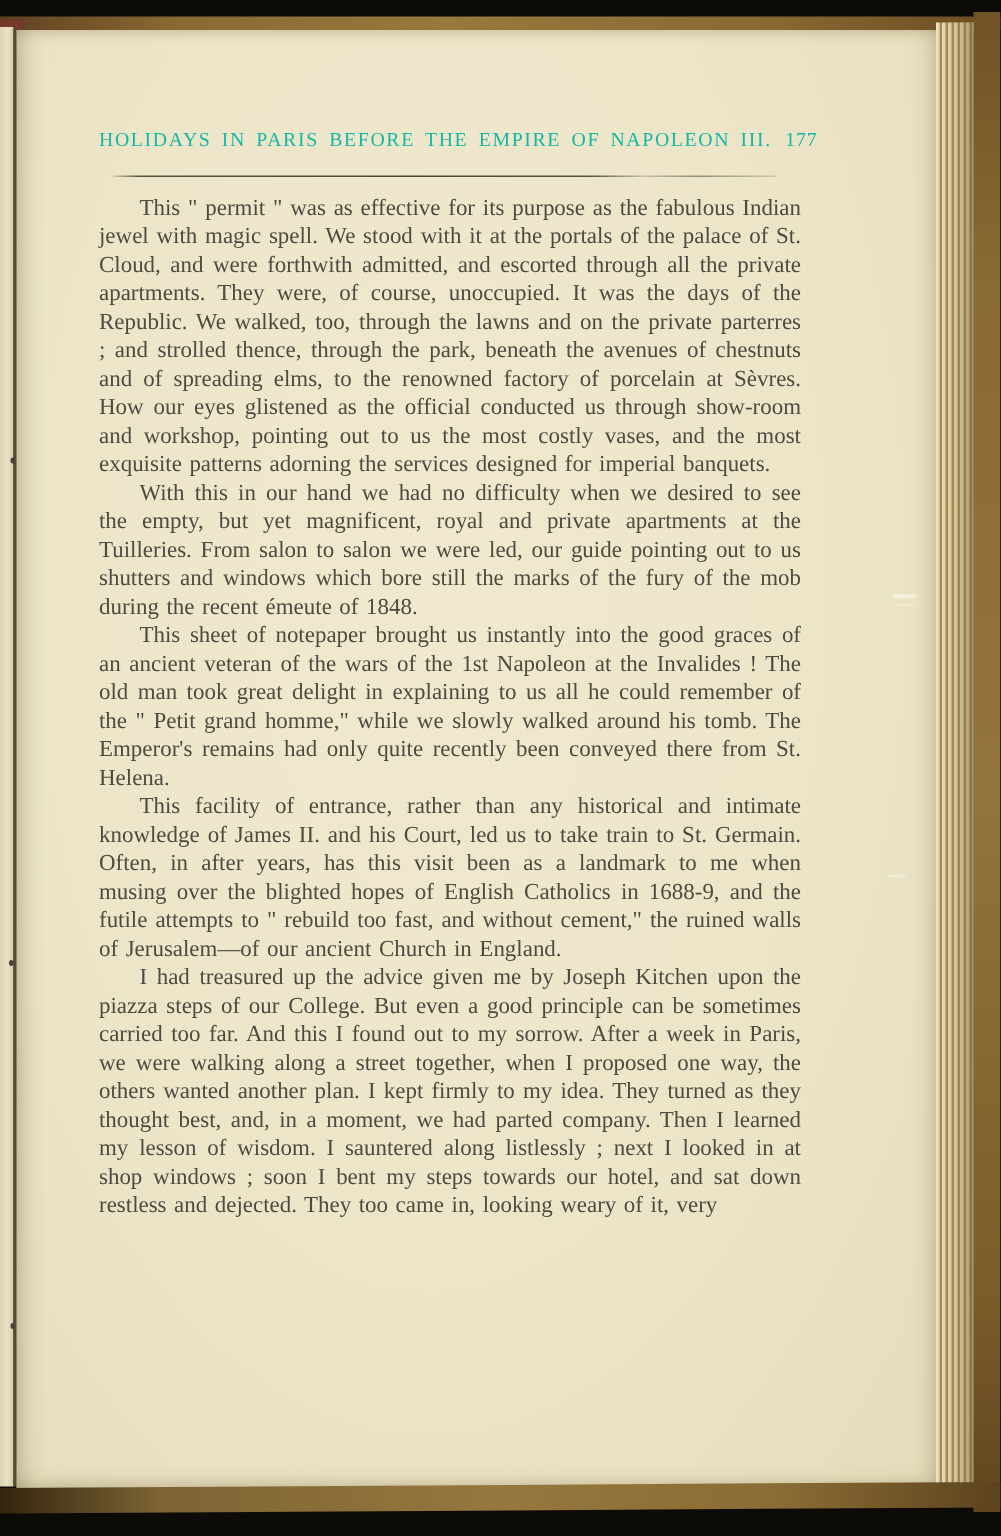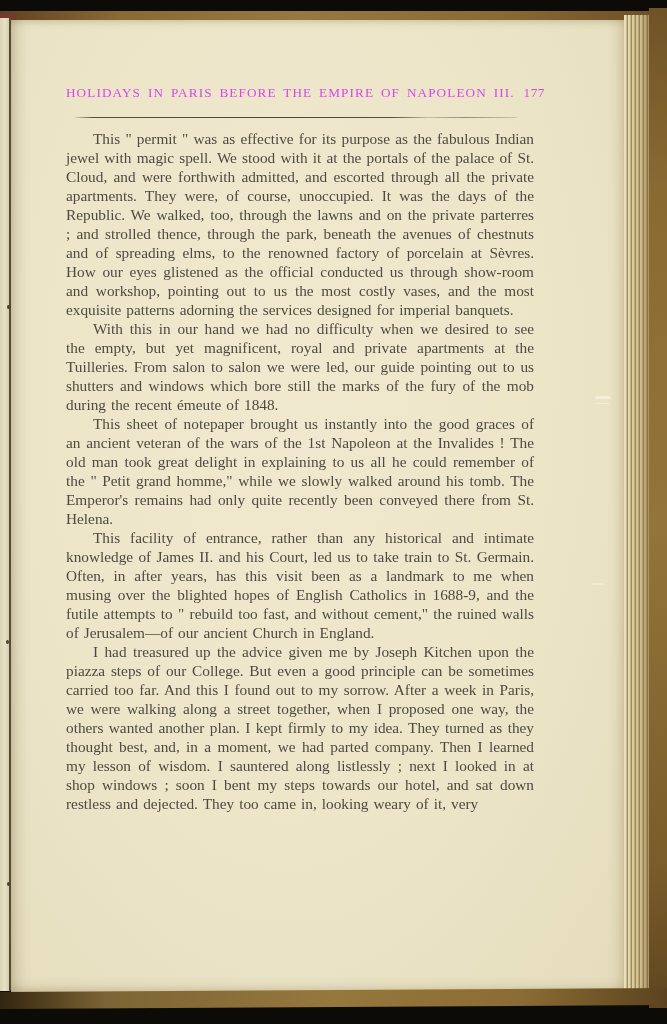--- a/index.html
+++ b/index.html
@@ -52,21 +52,21 @@
       inset -10px 0 14px -8px rgba(120,100,50,0.30),
       inset 0 -10px 14px -9px rgba(120,100,50,0.30),
       inset 0 8px 10px -8px rgba(120,100,50,0.28);
   }
   .running-head-row{
     position:absolute;left:66px;top:85px;width:468px;
     text-align:center;
     font-size:13.2px;
     letter-spacing:1.1px;
     word-spacing:2.5px;
-    color:#d946ef;
+    color:#14b8a6;
     white-space:nowrap;
   }
   .running-head-row .folio{margin-left:9px;letter-spacing:0.5px;}
   .header-rule{
     position:absolute;left:75px;top:117px;width:442px;height:1.4px;
     background:linear-gradient(90deg,
       rgba(87,80,63,0.15) 0%, #57503f 4%, #4e4836 45%, #57503f 72%,
       rgba(87,80,63,0.25) 80%, rgba(87,80,63,0.6) 88%, rgba(87,80,63,0.2) 100%);
   }
   .page-body{

